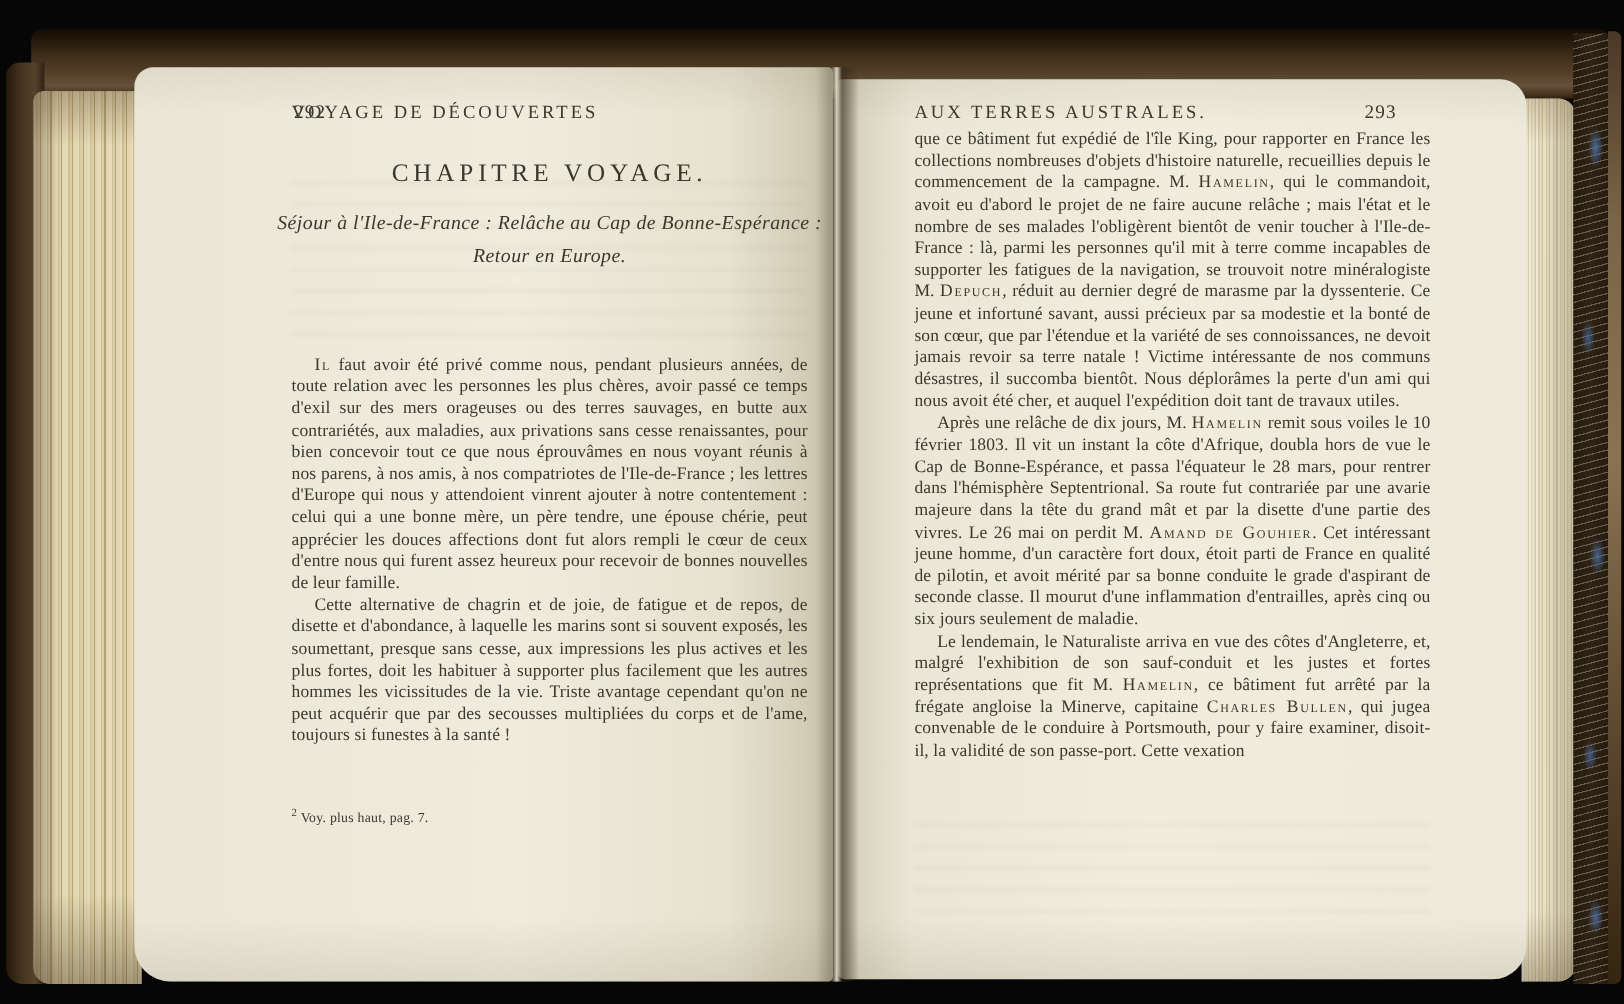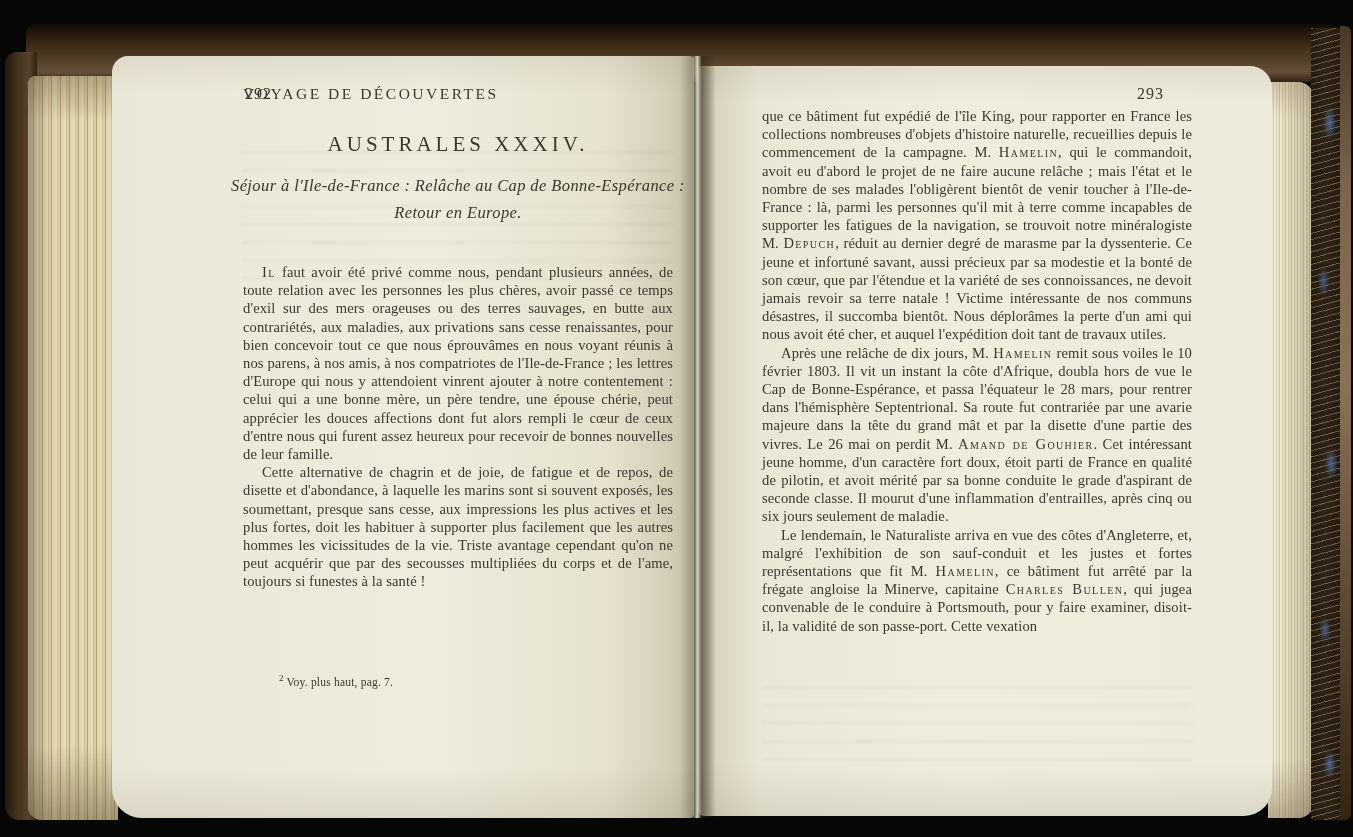--- a/index.html
+++ b/index.html
@@ -63,21 +63,21 @@
   .chapter-title{position:absolute;width:430px;text-align:center;font-size:21px;letter-spacing:4px;}
   .subtitle{position:absolute;width:470px;text-align:center;font-style:italic;font-size:16.5px;
             line-height:27px;white-space:pre-line;letter-spacing:.4px;}
   .dateline{position:absolute;width:430px;text-align:center;font-size:12px;letter-spacing:1.2px;color:#45423a;}
   .body-col{font-size:14.6px;line-height:18.2px;text-align:justify;letter-spacing:.1px;}
   .body-col p{margin:0;text-indent:19px;}
   .body-col p.no-indent{text-indent:0;}
   .sc{font-variant:small-caps;letter-spacing:1.4px;}
   .it{}
   sup{font-size:9px;line-height:0;}
-  .footnote{margin-top:12px;font-size:11.5px;letter-spacing:.2px;margin-left:36px;}
+  .footnote{margin-top:12px;font-size:11.5px;letter-spacing:.2px;}
 </style>
 </head>
 <body>
 
 <div class="stage">
 
   <div class="top-board"></div>
   <div class="spine-left"></div>
   <div class="fore-edge"></div>
   <div class="edge-right"></div>
@@ -85,38 +85,39 @@
   <div class="leather-right"></div>
 
   <div class="page page-left">
     <div class="ghost" style="left:131px;top:95px;width:430px;height:140px;"></div>
 
     <div class="header-row" style="left:131px;top:29px;">
       <span class="pagenum left">292</span>
       <span class="running-header">VOYAGE DE DÉCOUVERTES</span>
     </div>
 
-    <div class="chapter-title" style="left:131px;top:76px;">AUSTRALES XXXIV.</div>
+    <div class="chapter-title" style="left:131px;top:76px;">CHAPITRE VOYAGE.</div>
 
     <div class="subtitle" style="left:111px;top:116px;">Séjour à l'Ile-de-France : Relâche au Cap de Bonne-Espérance :
 Retour en Europe.</div>
 
 
-    <div class="col body-col" style="left:131px;top:207px;">
+    <div class="col body-col" style="left:131px;top:239px;">
         <p><span class="sc">Il</span> faut avoir été privé comme nous, pendant plusieurs années, de toute relation avec les personnes les plus chères, avoir passé ce temps d'exil sur des mers orageuses ou des terres sauvages, en butte aux contrariétés, aux maladies, aux privations sans cesse renaissantes, pour bien concevoir tout ce que nous éprouvâmes en nous voyant réunis à nos parens, à nos amis, à nos compatriotes de l'Ile-de-France ; les lettres d'Europe qui nous y attendoient vinrent ajouter à notre contentement : celui qui a une bonne mère, un père tendre, une épouse chérie, peut apprécier les douces affections dont fut alors rempli le cœur de ceux d'entre nous qui furent assez heureux pour recevoir de bonnes nouvelles de leur famille.</p>
         <p>Cette alternative de chagrin et de joie, de fatigue et de repos, de disette et d'abondance, à laquelle les marins sont si souvent exposés, les soumettant, presque sans cesse, aux impressions les plus actives et les plus fortes, doit les habituer à supporter plus facilement que les autres hommes les vicissitudes de la vie. Triste avantage cependant qu'on ne peut acquérir que par des secousses multipliées du corps et de l'ame, toujours si funestes à la santé !</p>
       </div>
 
     <div class="col footnote" style="left:131px;top:608px;"><sup>2</sup> Voy. plus haut, <span class="it">pag.</span> 7.</div>
   </div>
 
   <div class="page page-right">
     <div class="ghost" style="left:64px;top:620px;width:430px;height:90px;"></div>
 
     <div class="header-row" style="left:64px;top:19px;">
+      <span class="running-header">AUX TERRES AUSTRALES.</span>
       <span class="pagenum right">293</span>
     </div>
 
     <div class="col body-col" style="left:64px;top:41px;">
         <p class="no-indent">que ce bâtiment fut expédié de l'île King, pour rapporter en France les collections nombreuses d'objets d'histoire naturelle, recueillies depuis le commencement de la campagne. M. <span class="sc">Hamelin</span>, qui le commandoit, avoit eu d'abord le projet de ne faire aucune relâche ; mais l'état et le nombre de ses malades l'obligèrent bientôt de venir toucher à l'Ile-de-France : là, parmi les personnes qu'il mit à terre comme incapables de supporter les fatigues de la navigation, se trouvoit notre minéralogiste M. <span class="sc">Depuch</span>, réduit au dernier degré de marasme par la dyssenterie. Ce jeune et infortuné savant, aussi précieux par sa modestie et la bonté de son cœur, que par l'étendue et la variété de ses connoissances, ne devoit jamais revoir sa terre natale ! Victime intéressante de nos communs désastres, il succomba bientôt. Nous déplorâmes la perte d'un ami qui nous avoit été cher, et auquel l'expédition doit tant de travaux utiles.</p>
         <p>Après une relâche de dix jours, M. <span class="sc">Hamelin</span> remit sous voiles le 10 février 1803. Il vit un instant la côte d'Afrique, doubla hors de vue le Cap de Bonne-Espérance, et passa l'équateur le 28 mars, pour rentrer dans l'hémisphère Septentrional. Sa route fut contrariée par une avarie majeure dans la tête du grand mât et par la disette d'une partie des vivres. Le 26 mai on perdit M. <span class="sc">Amand de Gouhier</span>. Cet intéressant jeune homme, d'un caractère fort doux, étoit parti de France en qualité de pilotin, et avoit mérité par sa bonne conduite le grade d'aspirant de seconde classe. Il mourut d'une inflammation d'entrailles, après cinq ou six jours seulement de maladie.</p>
         <p>Le lendemain, <span class="it">le Naturaliste</span> arriva en vue des côtes d'Angleterre, et, malgré l'exhibition de son sauf-conduit et les justes et fortes représentations que fit M. <span class="sc">Hamelin</span>, ce bâtiment fut arrêté par la frégate angloise <span class="it">la Minerve</span>, capitaine <span class="sc">Charles Bullen</span>, qui jugea convenable de le conduire à Portsmouth, pour y faire examiner, disoit-il, la validité de son passe-port. Cette vexation</p>
       </div>
   </div>
 

